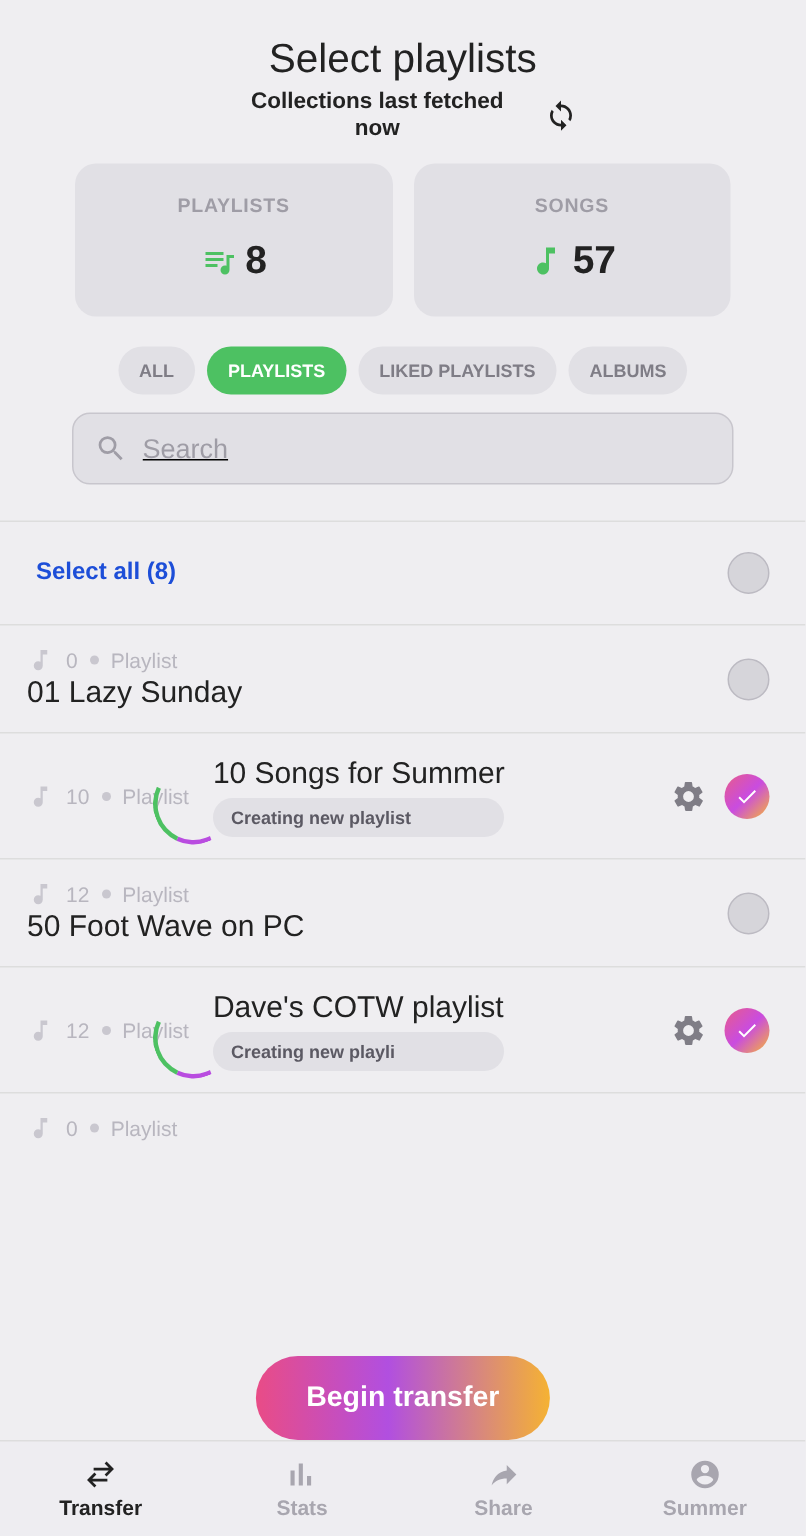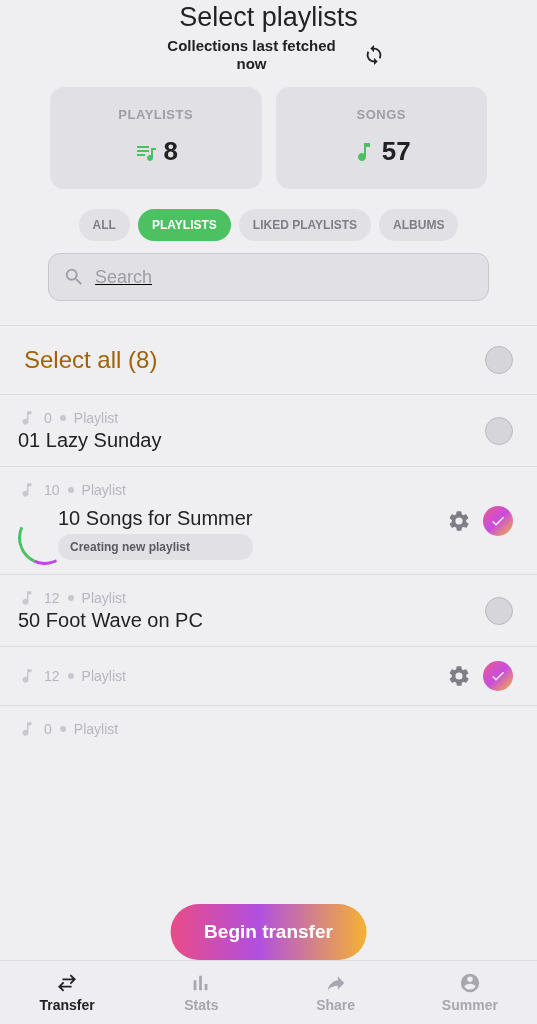--- a/index.html
+++ b/index.html
@@ -1,18 +1,18 @@
 <!DOCTYPE html>
 <html><head>
   <meta charset="utf-8">
   <style>
     * { box-sizing: border-box; margin: 0; padding: 0; font-family: -apple-system, BlinkMacSystemFont, 'Segoe UI', sans-serif; }
     body { width: 537px; height: 1024px; background: #efeef1; overflow: hidden; position: relative; }
     
-    .header { text-align: center; padding: 2px 20px 0; }
+    .header { text-align: center; padding: 24px 20px 0; }
     .title { font-size: 27px; font-weight: 500; color: #222; }
     .subtitle-row { margin-top: 4px; display: flex; justify-content: center; align-items: center; gap: 10px; }
     .subtitle { font-size: 15px; font-weight: 700; color: #222; max-width: 200px; line-height: 1.2; }
     .refresh { width: 24px; height: 24px; display: flex; align-items: center; justify-content: center; cursor: pointer; }
     
     .stats-row { display: flex; gap: 14px; padding: 14px 50px 0; }
     .stat-card { flex: 1; background: #e1e0e5; border-radius: 14px; padding: 20px 10px 22px; text-align: center; }
     .stat-label { font-size: 13px; font-weight: 700; color: #9f9da6; letter-spacing: 0.5px; }
     .stat-value-row { margin-top: 14px; display: flex; align-items: center; justify-content: center; gap: 6px; }
     .stat-value { font-size: 26px; font-weight: 700; color: #222; }
@@ -26,36 +26,36 @@
     .search-box { background: #e1e0e5; border: 1px solid #c8c6cd; border-radius: 12px; display: flex; align-items: center; padding: 12px 14px; gap: 10px; }
     .search-box input { border: none; background: transparent; outline: none; font-size: 18px; color: #8f8d95; flex: 1; }
     .search-box input::placeholder { color: #9f9da6; }
     .search-icon { width: 22px; height: 22px; }
     
     .list { margin-top: 24px; }
     .list-row { display: flex; align-items: center; padding: 20px 24px; border-bottom: 1px solid #ddd; }
     .list-row.first { border-top: 1px solid #ddd; }
     .list-row.playlist { padding: 14px 24px 14px 18px; }
     .row-content { flex: 1; }
-    .select-all-label { font-size: 24px; font-weight: 400; color: #a16207; }
+    .select-all-label { font-size: 16px; font-weight: 700; color: #1d4ed8; }
     
     .pl-meta { display: flex; align-items: center; gap: 8px; color: #b8b6bf; font-size: 14px; }
     .pl-note { width: 18px; height: 18px; }
     .pl-dot { width: 6px; height: 6px; border-radius: 50%; background: #c9c7cf; }
     .pl-title { font-size: 20px; color: #222; margin-top: 2px; }
     
     .row-actions { display: flex; align-items: center; gap: 12px; }
     .radio { width: 28px; height: 28px; border-radius: 50%; background: #d6d5da; border: 1px solid #bcbac2; cursor: pointer; }
     .gear-btn { width: 24px; height: 24px; cursor: pointer; display: flex; }
     .check-badge { width: 30px; height: 30px; border-radius: 50%; background: linear-gradient(135deg, #e85c8a 0%, #c94ce0 50%, #f7b733 100%); display: flex; align-items: center; justify-content: center; cursor: pointer; }
     
     .pl-row-with-arc { display: flex; gap: 12px; align-items: flex-start; }
     .arc { width: 28px; height: 48px; position: relative; margin-top: 4px; flex-shrink: 0; }
     .arc::before { content: ''; position: absolute; left: 0; top: 0; width: 48px; height: 48px; border: 3px solid transparent; border-left-color: #4dc162; border-bottom-color: #b94ce0; border-radius: 50%; transform: rotate(-20deg); clip-path: inset(0 24px 0 0); }
-    .pl-col { display: flex; flex-direction: column; gap: 6px; }
+    .pl-col { display: flex; flex-direction: row; gap: 6px; }
     .status-chip { background: #e1e0e5; border-radius: 14px; padding: 6px 12px; font-size: 12px; font-weight: 600; color: #5b5963; align-self: flex-start; margin-top: 4px; }
     
     .begin-btn { position: absolute; bottom: 64px; left: 50%; transform: translateX(-50%); background: linear-gradient(90deg, #e94c86 0%, #b14fe0 45%, #f5b233 100%); color: #fff; font-size: 19px; font-weight: 700; padding: 17px 34px; border-radius: 30px; border: none; cursor: pointer; z-index: 10; }
     
     .tabbar { position: absolute; bottom: 0; left: 0; right: 0; height: 64px; background: #eeedf1; display: flex; border-top: 1px solid #ddd; }
     .tab { flex: 1; display: flex; flex-direction: column; align-items: center; justify-content: center; gap: 3px; cursor: pointer; color: #a8a6af; }
     .tab.active { color: #222; }
     .tab-icon { width: 26px; height: 22px; display: flex; align-items: center; justify-content: center; }
     .tab-label { font-size: 14px; font-weight: 600; }
   </style>
@@ -202,20 +202,27 @@
       <div style="width:18px"></div>
       <div class="pl-col" style="flex:1">
         <div class="pl-meta" style="margin-left:-30px">
           <span class="pl-note"><svg viewBox="0 0 24 24" width="18" height="18">
                 <path fill="#c9c7cf" d="M12 3v10.55c-.59-.34-1.27-.55-2-.55-2.21 0-4 1.79-4 4s1.79 4 4 4 4-1.79 4-4V7h4V3h-6z"></path>
               </svg></span>
           <span>12</span>
           <span class="pl-dot"></span>
           <span>Playlist</span>
         </div>
+        <div style="display:flex; gap:12px; align-items:center; margin-left:-30px">
+          <div class="arc"></div>
+          <div>
+            <div class="pl-title">Dave's COTW playlist</div>
+            <div class="status-chip">Creating new playli</div>
+          </div>
+        </div>
       </div>
     </div>
     <div class="row-actions">
       <div class="gear-btn">
         <svg viewBox="0 0 24 24" width="24" height="24">
             <path fill="#7f7d86" d="M19.14 12.94c.04-.3.06-.61.06-.94 0-.32-.02-.64-.07-.94l2.03-1.58a.5.5 0 00.12-.64l-1.92-3.32a.5.5 0 00-.61-.22l-2.39.96a7.03 7.03 0 00-1.62-.94l-.36-2.54a.5.5 0 00-.5-.42h-3.84a.5.5 0 00-.5.42l-.36 2.54c-.59.24-1.13.56-1.62.94l-2.39-.96a.5.5 0 00-.61.22L2.74 8.84a.5.5 0 00.12.64l2.03 1.58c-.05.3-.07.62-.07.94 0 .33.02.64.06.94l-2.03 1.58a.5.5 0 00-.12.64l1.92 3.32c.14.24.43.34.68.22l2.39-.96c.49.38 1.03.7 1.62.94l.36 2.54c.4.24.25.42.5.42h3.84c.25 0 .46-.18.5-.42l.36-2.54c.59-.24 1.13-.56 1.62-.94l2.39.96c.25.12.54.02.68-.22l1.92-3.32a.5.5 0 00-.12-.64l-2.03-1.58zM12 15.6A3.6 3.6 0 1112 8.4a3.6 3.6 0 010 7.2z"></path>
           </svg>
       </div>
       <div class="check-badge">
         <svg viewBox="0 0 24 24" width="16" height="16">

